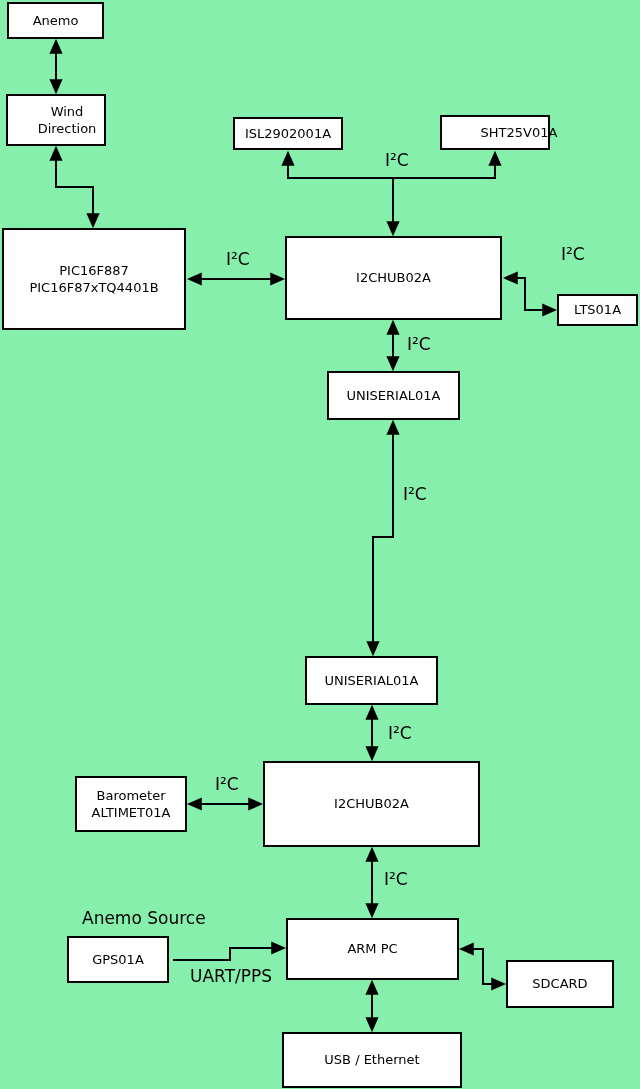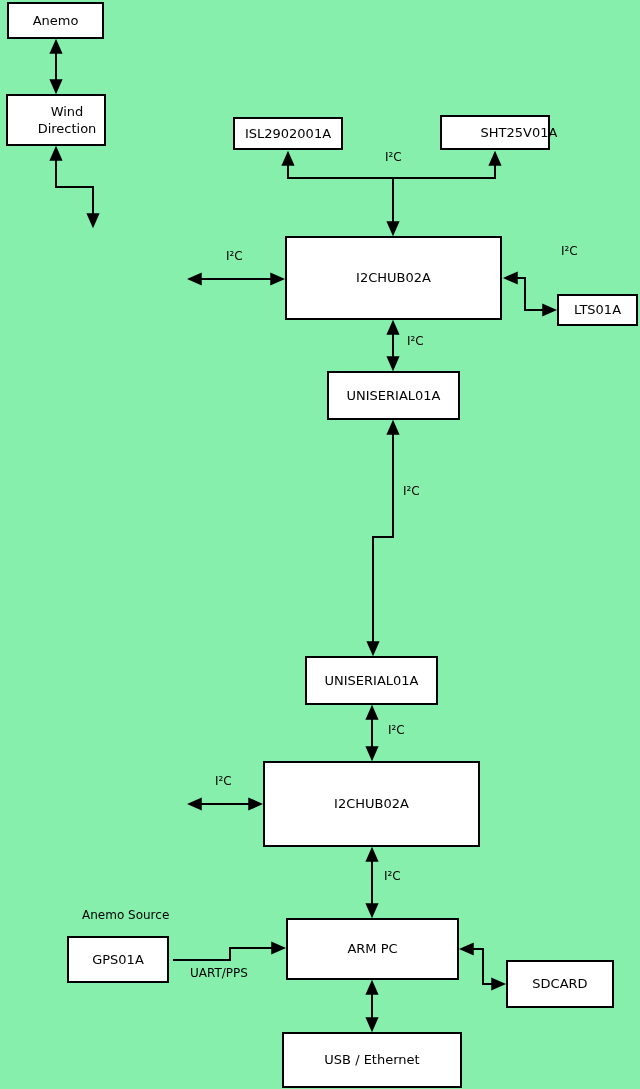--- a/index.html
+++ b/index.html
@@ -33,21 +33,21 @@
     align-items: center;
     justify-content: center;
     text-align: center;
     font-size: 13px;
     line-height: 1.32;
     z-index: 2;
   }
   .node span { display: block; white-space: nowrap; }
   .edge-label {
     position: absolute;
-    font-size: 12px;
+    font-size: 17px;
     line-height: 1.1;
     white-space: nowrap;
     z-index: 3;
   }
   path.wire {
     stroke: #000000;
     stroke-width: 2;
     fill: none;
   }
 </style>
@@ -80,20 +80,24 @@
 
   <div class="node" style="left:7px; top:2px; width:97px; height:37px;">
     <span>Anemo</span>
   </div>
 
   <div class="node" style="left:6px; top:94px; width:100px; height:52px;padding-left:22px;">
     <span>Wind</span>
     <span>Direction</span>
   </div>
 
+  <div class="node" style="left:2px; top:228px; width:184px; height:102px;">
+    <span>PIC16F887</span>
+    <span>PIC16F87xTQ4401B</span>
+  </div>
 
   <div class="node" style="left:233px; top:117px; width:110px; height:33px;">
     <span>ISL2902001A</span>
   </div>
 
   <div class="node" style="left:440px; top:115px; width:110px; height:35px;padding-left:48px;">
     <span>SHT25V01A</span>
   </div>
 
   <div class="node" style="left:285px; top:236px; width:217px; height:84px;">
@@ -105,20 +109,24 @@
   </div>
 
   <div class="node" style="left:327px; top:371px; width:133px; height:49px;">
     <span>UNISERIAL01A</span>
   </div>
 
   <div class="node" style="left:305px; top:656px; width:133px; height:49px;">
     <span>UNISERIAL01A</span>
   </div>
 
+  <div class="node" style="left:75px; top:776px; width:112px; height:56px;">
+    <span>Barometer</span>
+    <span>ALTIMET01A</span>
+  </div>
 
   <div class="node" style="left:263px; top:761px; width:217px; height:86px;">
     <span>I2CHUB02A</span>
   </div>
 
   <div class="node" style="left:67px; top:936px; width:102px; height:47px;">
     <span>GPS01A</span>
   </div>
 
   <div class="node" style="left:286px; top:918px; width:173px; height:62px;">

